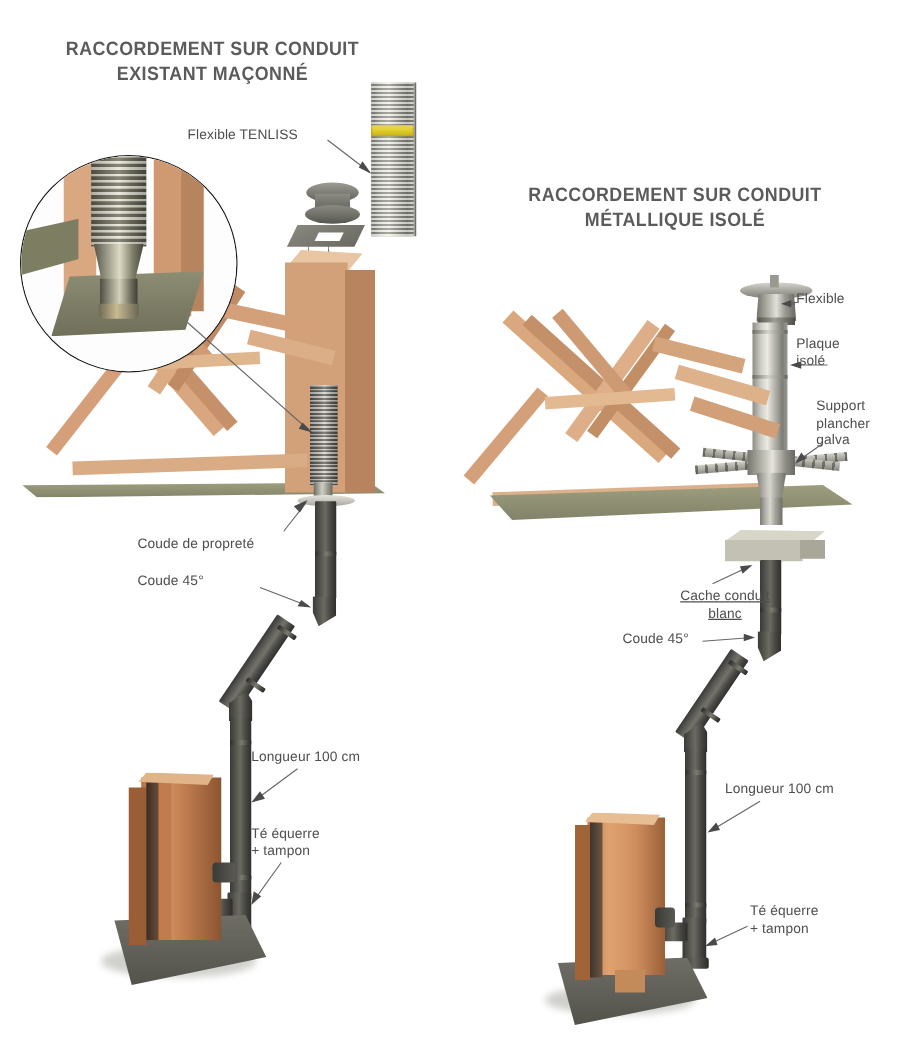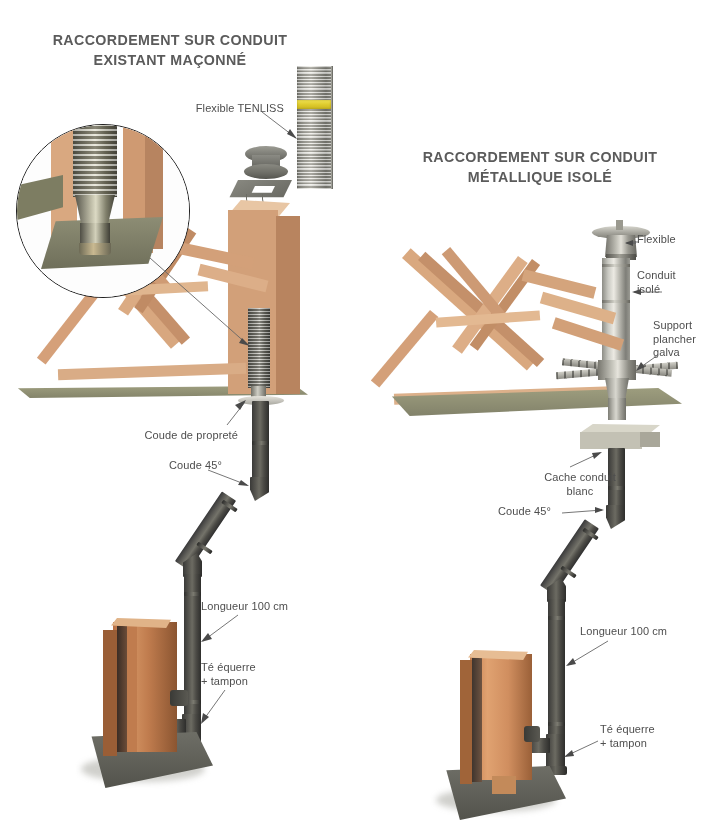--- a/index.html
+++ b/index.html
@@ -17,21 +17,21 @@
   }
   #title-left{left:40px;top:30px;width:260px;}
   #title-right{left:410px;top:147px;width:260px;}
 
   
   .label{
     position:absolute;color:#4e4e4e;font-size:11px;line-height:13.5px;
     font-family:"Liberation Sans","DejaVu Sans",sans-serif;
     white-space:pre-line;letter-spacing:.1px;
   }
-  .label.r{text-align:right;}
+  .label.r{text-align:left;}
   .label.c{text-align:center;}
 
   
   .leader{position:absolute;overflow:visible;pointer-events:none;}
   .leader line{stroke:#666;stroke-width:.9;}
   .leader polygon{fill:#4a4a4a;}
 
   
   .pipe{
     position:absolute;border-radius:1px;
@@ -379,28 +379,28 @@
            background:linear-gradient(90deg,#3f352e,#6e5442);"></div>
       <div class="abs" style="left:38px;top:2px;width:60px;height:10px;background:#e7bd94;
            clip-path:polygon(10% 0,100% 18%,92% 100%,0 74%);"></div>
       <div class="abs" style="left:94px;top:78px;width:16px;height:16px;border-radius:3px;
            background:linear-gradient(90deg,#3a3a36,#5a5952);"></div>
       <div class="abs" style="left:62px;top:128px;width:24px;height:18px;background:#c38a5a;"></div>
     </div>
 
     <div class="label" style="left:267px;top:233px;width:80px;">Flexible</div>
 
-    <div class="label" style="left:267px;top:269px;width:70px;">Conduit
+    <div class="label" style="left:267px;top:269px;width:70px;">Plaque
 isolé</div>
 
     <div class="label" style="left:283px;top:319px;width:64px;">Support
 plancher
 galva</div>
 
-    <div class="label c" style="left:160px;top:471px;width:100px;">Cache conduit
+    <div class="label c" style="left:160px;top:471px;width:100px;text-decoration:underline;">Cache conduit
 blanc</div>
 
     <div class="label" style="left:128px;top:505px;width:90px;">Coude 45°</div>
 
     <div class="label" style="left:210px;top:625px;width:120px;">Longueur 100 cm</div>
 
     <div class="label" style="left:230px;top:723px;width:110px;">Té équerre
 + tampon</div>
 
     <svg class="leader" style="left:0;top:0;width:350px;height:835px;">

